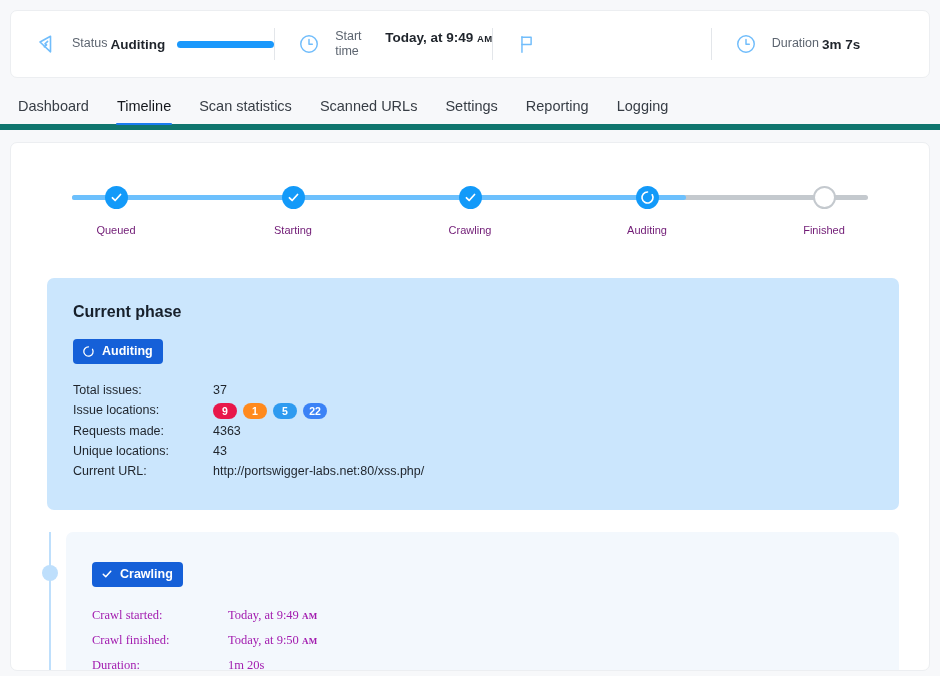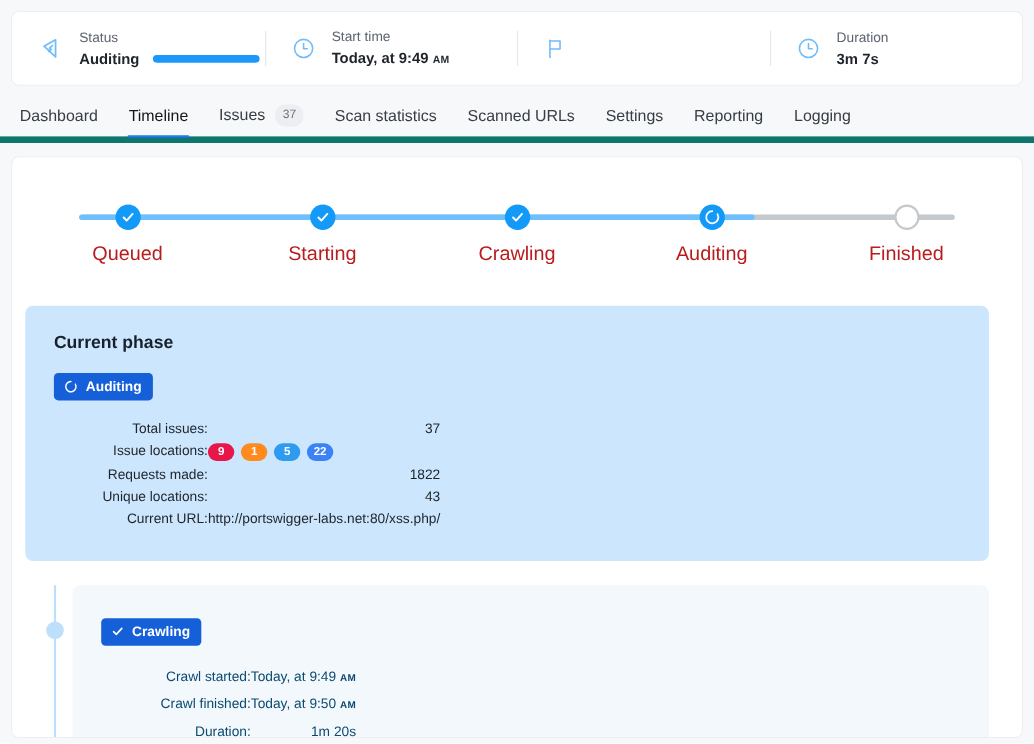--- a/index.html
+++ b/index.html
@@ -51,21 +51,21 @@
     width: 26px;
     height: 26px;
     flex: 0 0 26px;
     color: #71bdfb;
     display: flex;
     align-items: center;
     justify-content: center;
   }
   .summary-icon svg { display: block; }
 
-  .summary-text { display: flex; flex-direction: column; gap: 3px; }
+  .summary-text { display: flex; flex-direction: row; gap: 3px; }
 
   .summary-label {
     font-size: 12.5px;
     color: #5d6570;
     line-height: 15px;
   }
 
   .summary-value-row {
     display: flex;
     align-items: center;
@@ -204,29 +204,29 @@
     z-index: 2;
   }
   .step-dot.pending {
     background: #ffffff;
     border: 2px solid #c4c9ce;
   }
   .step-dot svg { display: block; }
 
   .step-label {
     margin-top: 14px;
-    font-size: 18px;
-    color: #b91c1c;
+    font-size: 11px;
+    color: #701a75;
     line-height: 15px;
     white-space: nowrap;
   }
 
   
   .phase-panel {
-    margin: 32px 30px 0 12px;
+    margin: 32px 30px 0 36px;
     background: #cbe6fd;
     border-radius: 7px;
     padding: 24px 26px 26px 26px;
   }
 
   .phase-title {
     font-size: 16px;
     font-weight: bold;
     color: #17202b;
     line-height: 20px;
@@ -243,21 +243,20 @@
     font-size: 12.5px;
     font-weight: bold;
     line-height: 14px;
     margin-top: 17px;
   }
   .badge-pill svg { display: block; }
 
   .kv-table {
     margin-top: 19px;
     border-collapse: collapse;
-    text-align: right;
   }
   .kv-table td {
     font-size: 12.5px;
     line-height: 15px;
     padding: 0 0 5px 0;
     vertical-align: top;
     color: #1f242b;
     white-space: nowrap;
   }
   .kv-key { width: 140px; }
@@ -306,21 +305,21 @@
   .timeline-card {
     background: #f3f8fd;
     border-radius: 7px;
     padding: 22px 26px 30px 26px;
     min-height: 160px;
   }
 
   .timeline-card .badge-pill { margin-top: 8px; }
   .timeline-card .kv-table { margin-top: 21px; }
   .timeline-card .kv-key { width: 136px; }
-  .timeline-card .kv-table td { padding-bottom: 9px; color: #0c4a6e; }
+  .timeline-card .kv-table td { padding-bottom: 9px; color: #a21caf; font-family: Liberation Serif, serif; }
   .timeline-card .kv-val { color: #3b424b; }
   .timeline-card .kv-val .ampm { font-size: 9px; font-weight: bold; letter-spacing: .3px; }
 </style>
 </head>
 <body>
 
 <div class="summary-bar">
 
   <div class="summary-cell">
     <span class="summary-icon">
@@ -374,24 +373,20 @@
   </div>
 
 </div>
 
 <div class="tabbar">
   <div class="tab">
     <span>Dashboard</span>
   </div>
   <div class="tab active">
     <span>Timeline</span>
-  </div>
-  <div class="tab">
-    <span>Issues</span>
-    <span class="tab-badge">37</span>
   </div>
   <div class="tab">
     <span>Scan statistics</span>
   </div>
   <div class="tab">
     <span>Scanned URLs</span>
   </div>
   <div class="tab">
     <span>Settings</span>
   </div>
@@ -478,21 +473,21 @@
           <div class="chip-row">
             <span class="chip" style="background:#e8174a">9</span>
             <span class="chip" style="background:#ff8a1e">1</span>
             <span class="chip" style="background:#2e9bf0">5</span>
             <span class="chip" style="background:#3b82f6">22</span>
           </div>
         </td>
       </tr>
       <tr>
         <td class="kv-key">Requests made:</td>
-        <td class="kv-val">1822</td>
+        <td class="kv-val">4363</td>
       </tr>
       <tr>
         <td class="kv-key">Unique locations:</td>
         <td class="kv-val">43</td>
       </tr>
       <tr>
         <td class="kv-key">Current URL:</td>
         <td class="kv-val">http://portswigger-labs.net:80/xss.php/</td>
       </tr>
     </tbody>

